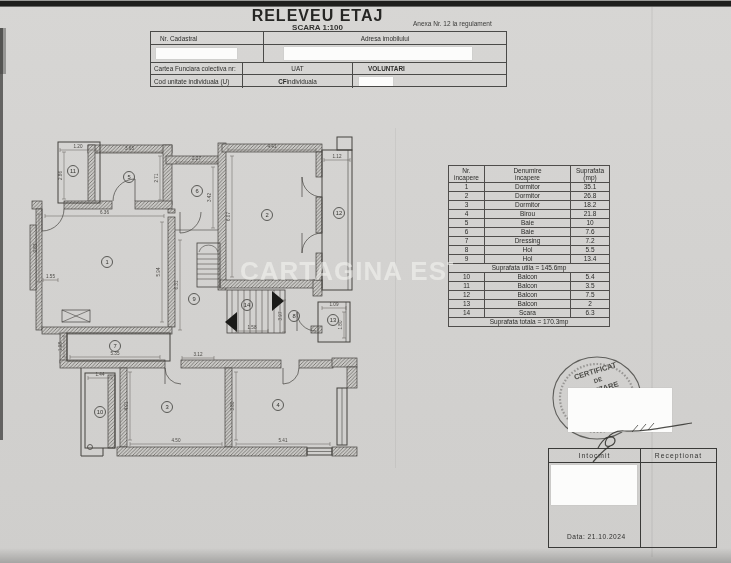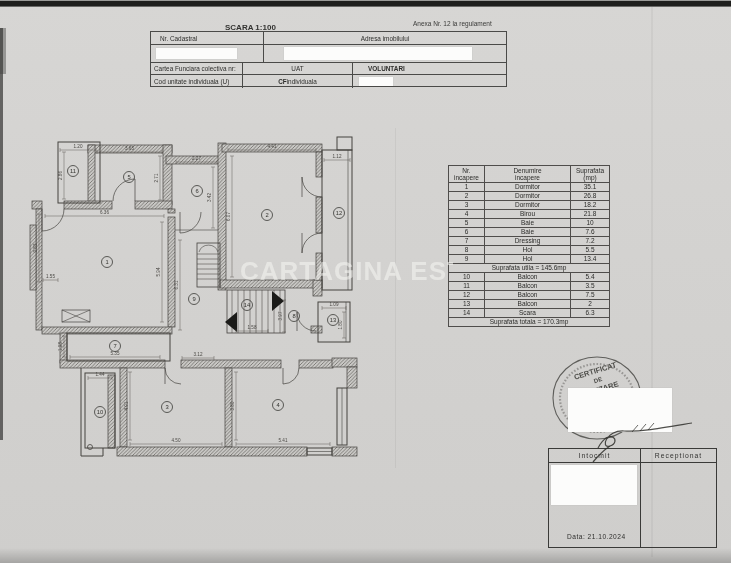--- a/index.html
+++ b/index.html
@@ -12,21 +12,21 @@
   .abs{position:absolute;}
   
   .edge-top{left:0;top:0;width:731px;height:7px;background:linear-gradient(180deg,#9a9a98 0 1px,#1f1f1d 1px 6px,#6a6a68 6px 7px);}
   .edge-left{left:0;top:28px;width:3px;height:412px;background:#3e3e3c;opacity:.75;}
   .edge-left2{left:0;top:28px;width:6px;height:46px;background:#4a4a48;opacity:.45;}
   .edge-bottom{left:0;top:548px;width:731px;height:15px;background:linear-gradient(180deg,rgba(0,0,0,0) 0%,rgba(0,0,0,0.20) 100%);}
   .fold1{left:395px;top:128px;width:1px;height:340px;background:rgba(0,0,0,0.05);}
   .fold2{left:651px;top:7px;width:2px;height:550px;background:rgba(0,0,0,0.04);}
   
   .title{left:225px;top:7px;width:185px;text-align:center;font-size:16px;font-weight:bold;letter-spacing:1px;color:#262624;}
-  .subtitle{left:225px;top:23px;width:185px;font-size:8px;font-weight:bold;color:#333331;}
+  .subtitle{left:225px;top:23px;width:185px;text-align:center;font-size:8px;font-weight:bold;color:#333331;}
   .annex{left:413px;top:20px;width:95px;font-size:6.5px;color:#3a3a38;}
   
   .hform{left:150px;top:31px;width:357px;height:56px;border:1px solid #4a4a48;font-size:6.4px;}
   .hrow{display:flex;width:100%;border-bottom:1px solid #4a4a48;}
   .hrow:last-child{border-bottom:none;}
   .hcell{position:relative;display:flex;align-items:center;border-right:1px solid #4a4a48;overflow:hidden;}
   .hcell:last-child{border-right:none;}
   .c-left{padding-left:9px;}
   .c-center{justify-content:center;}
   .wbox{position:absolute;background:#fcfcfb;box-shadow:0 0 1px rgba(0,0,0,0.15);}
@@ -53,20 +53,21 @@
 
 <div class="page">
 
   <div class="abs edge-top"></div>
   <div class="abs edge-left2"></div>
   <div class="abs edge-left"></div>
   <div class="abs edge-bottom"></div>
   <div class="abs fold1"></div>
   <div class="abs fold2"></div>
 
+  <div class="abs title">RELEVEU ETAJ</div>
   <div class="abs subtitle">SCARA 1:100</div>
   <div class="abs annex">Anexa Nr. 12 la regulament</div>
 
   <div class="abs hform">
     <div class="hrow" style="height:13px;">
       <div class="hcell c-left" style="width:113px;">Nr. Cadastral</div>
       <div class="hcell c-center" style="flex:1;">Adresa imobilului</div>
     </div>
     <div class="hrow" style="height:18px;">
       <div class="hcell" style="width:113px;">

